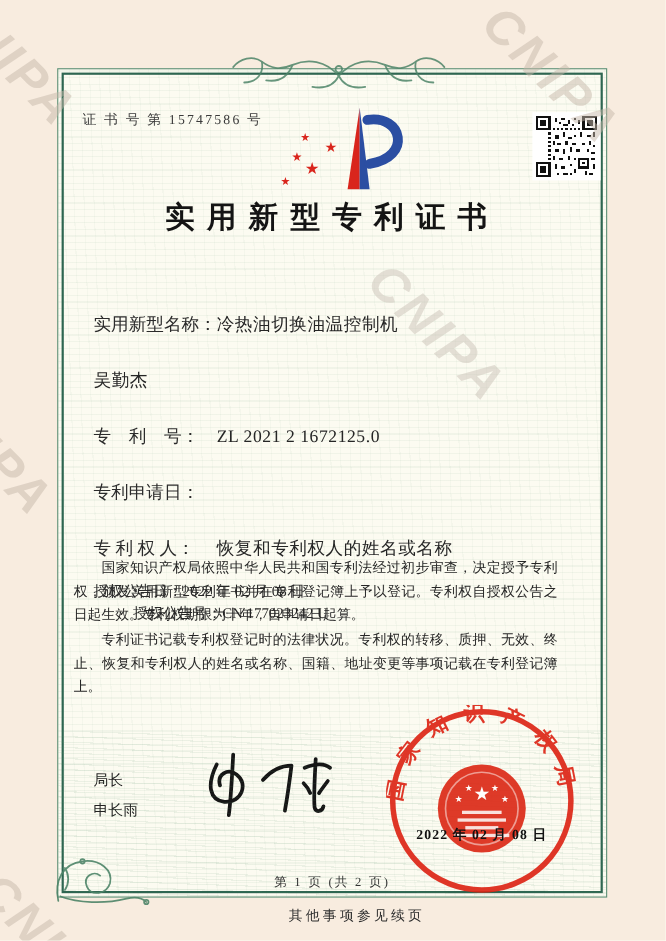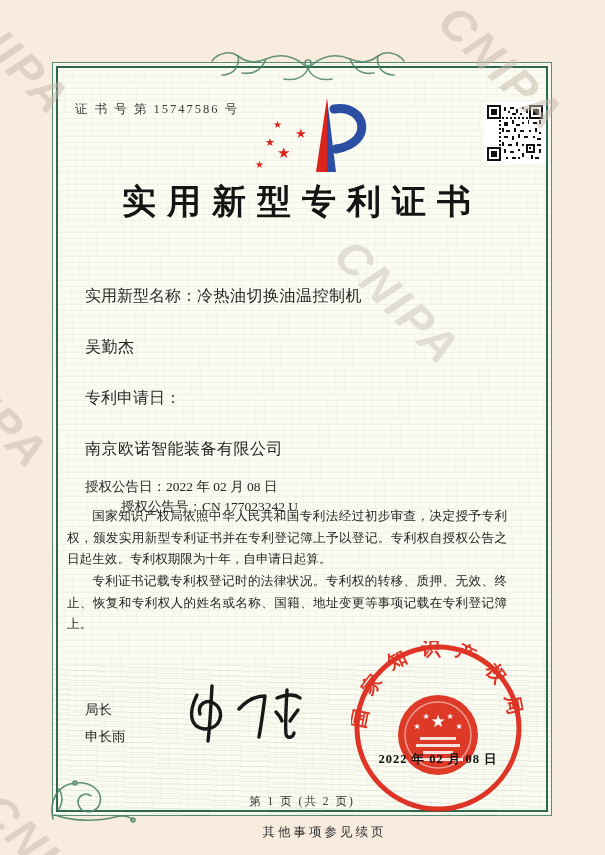--- a/index.html
+++ b/index.html
@@ -35,21 +35,21 @@
     content:""; position:absolute; left:0; right:0; bottom:0; height:150px;
     background:repeating-linear-gradient(2deg, rgba(90,145,108,0.10) 0 1px, transparent 1px 5px);
     pointer-events:none; z-index:0;
   }
   .abs { position:absolute; }
   .cert-no { left:22px; top:38px; font-size:12.5px; letter-spacing:2px; color:#3a3a3a; }
   .logo { left:200px; top:33px; width:122px; height:80px; }
   .qr { left:431px; top:39px; width:62px; height:62px; background:#fff; padding:3px; box-sizing:border-box; }
   .title {
     left:0; right:0; top:116px; text-align:center;
-    font-size:34px; font-weight:bold; letter-spacing:11px; color:#141414;
+    font-size:27px; font-weight:bold; letter-spacing:11px; color:#141414;
   }
   .fields { left:32px; top:192px; width:442px; }
   .field-row { display:flex; margin-bottom:17.5px; font-size:16px; line-height:20px;margin-top:31px; }
   .field-label { flex:0 0 112px; white-space:pre; color:#2b2b2b; }
   .field-value { flex:1; letter-spacing:0.5px; }
   .grant-row { display:flex; font-size:13.5px; line-height:20px;flex-direction:column; }
   .grant-pair { display:flex; }
   .grant-pair.second { margin-left:36px; }
   .paras { left:14px; top:443px; width:440px; font-size:12.6px; line-height:1.72; text-align:justify; }
   .paras p { margin:0; text-indent:2em; }
@@ -199,24 +199,29 @@
 
   <div class="abs fields">
     <div class="field-row">
       <span class="field-label">实用新型名称：</span>
       <span class="field-value">冷热油切换油温控制机</span>
     </div>
     <div class="field-row">
       <span class="field-value">吴勤杰</span>
     </div>
     <div class="field-row">
+      <span class="field-label">专　利　号：</span>
+      <span class="field-value">ZL 2021 2 1672125.0</span>
+    </div>
+    <div class="field-row">
       <span class="field-label">专利申请日：</span>
     </div>
     <div class="field-row">
-      <span class="field-value">南京欧诺智能装备有限公司</span>
+      <span class="field-label">专 利 权 人：</span>
+      <span class="field-value">恢复和专利权人的姓名或名称</span>
     </div>
     <div class="grant-row">
       <span class="grant-pair">
         <span class="field-label" style="flex:none;">授权公告日：</span>
         <span>2022 年 02 月 08 日</span>
       </span>
       <span class="grant-pair second">
         <span>授权公告号：</span>
         <span>CN 177023242 U</span>
       </span>

